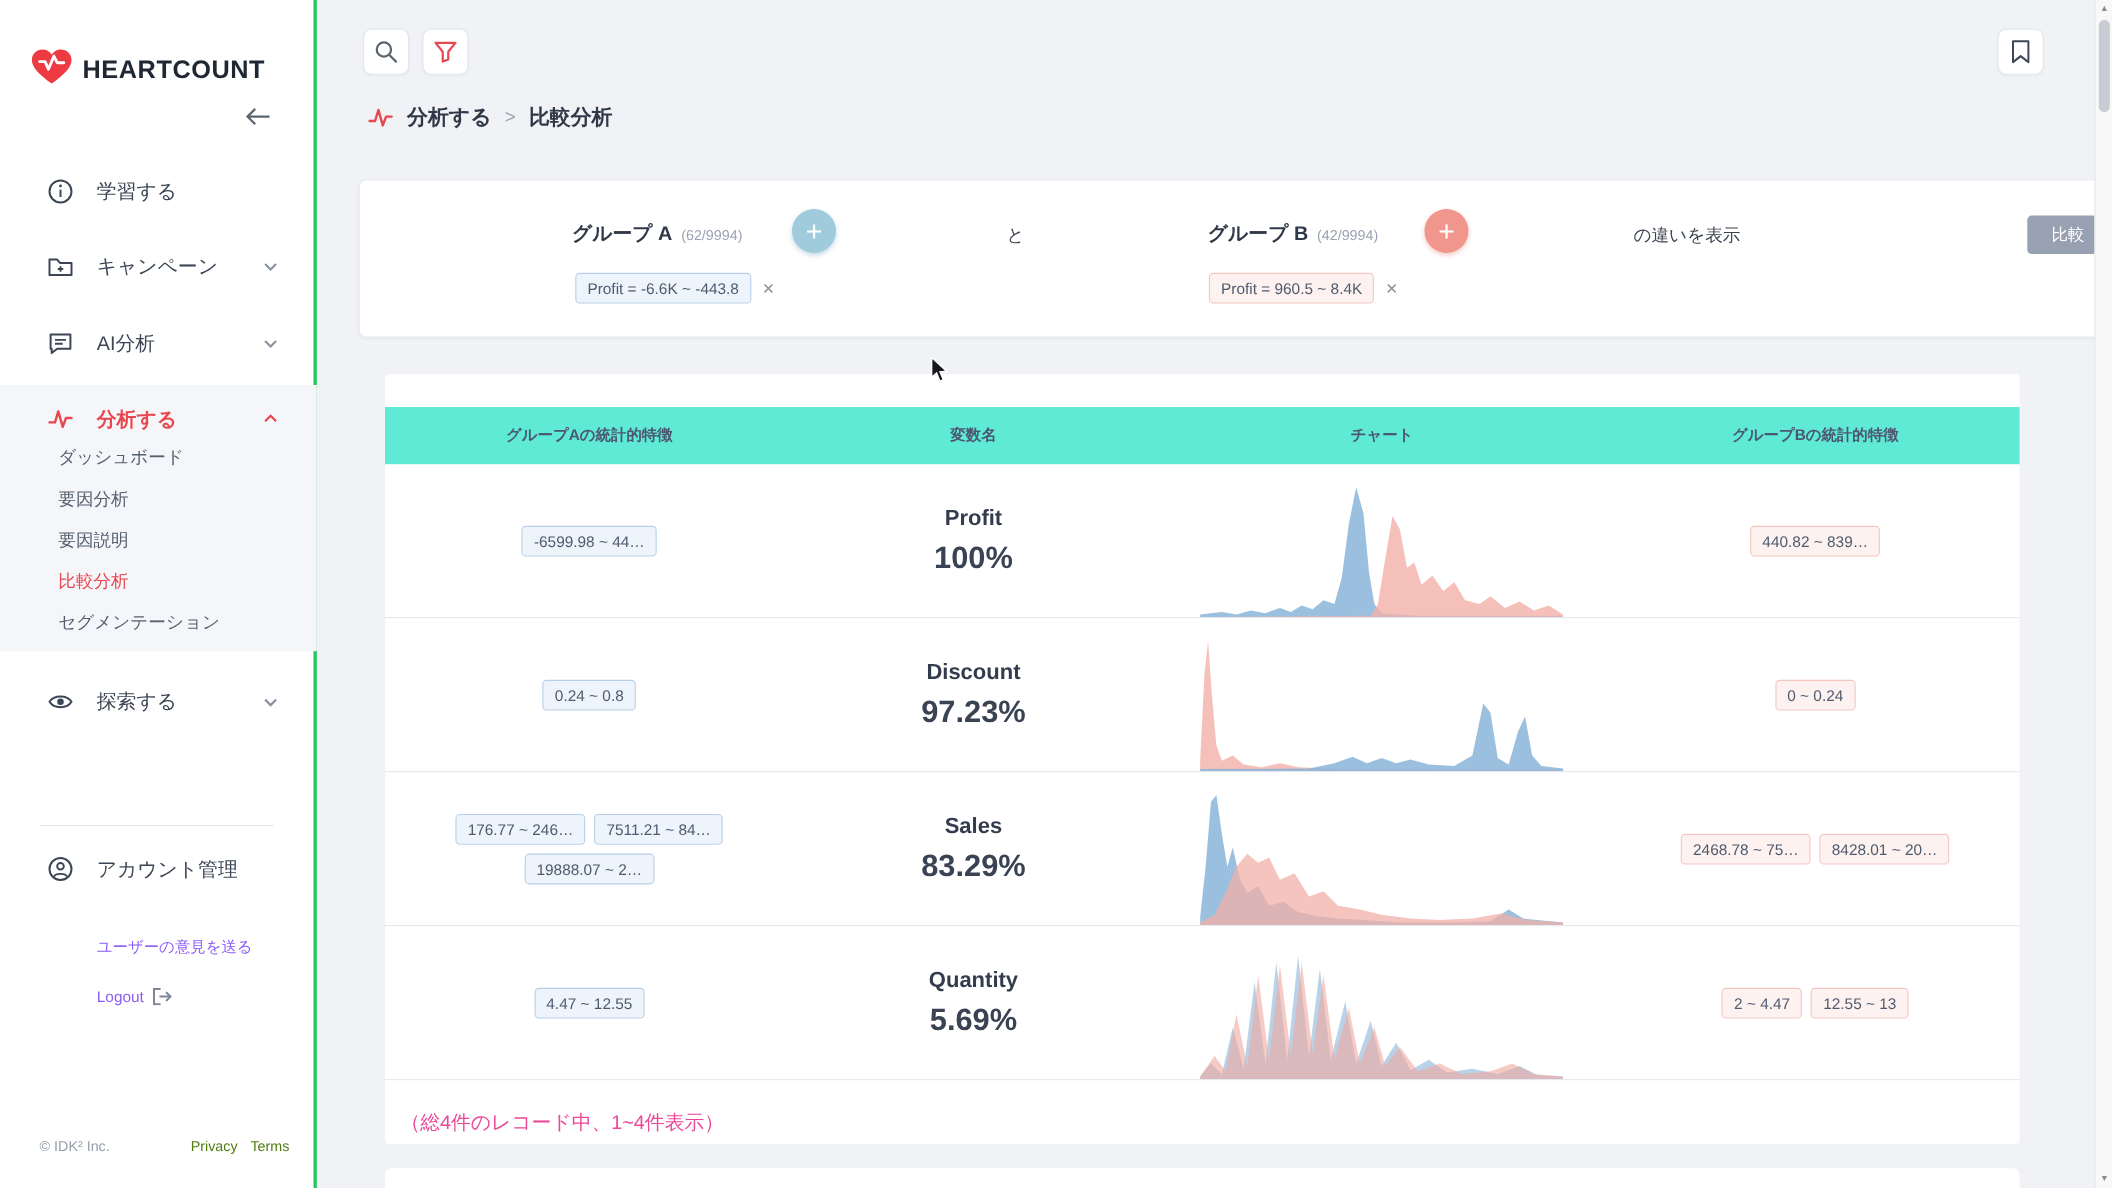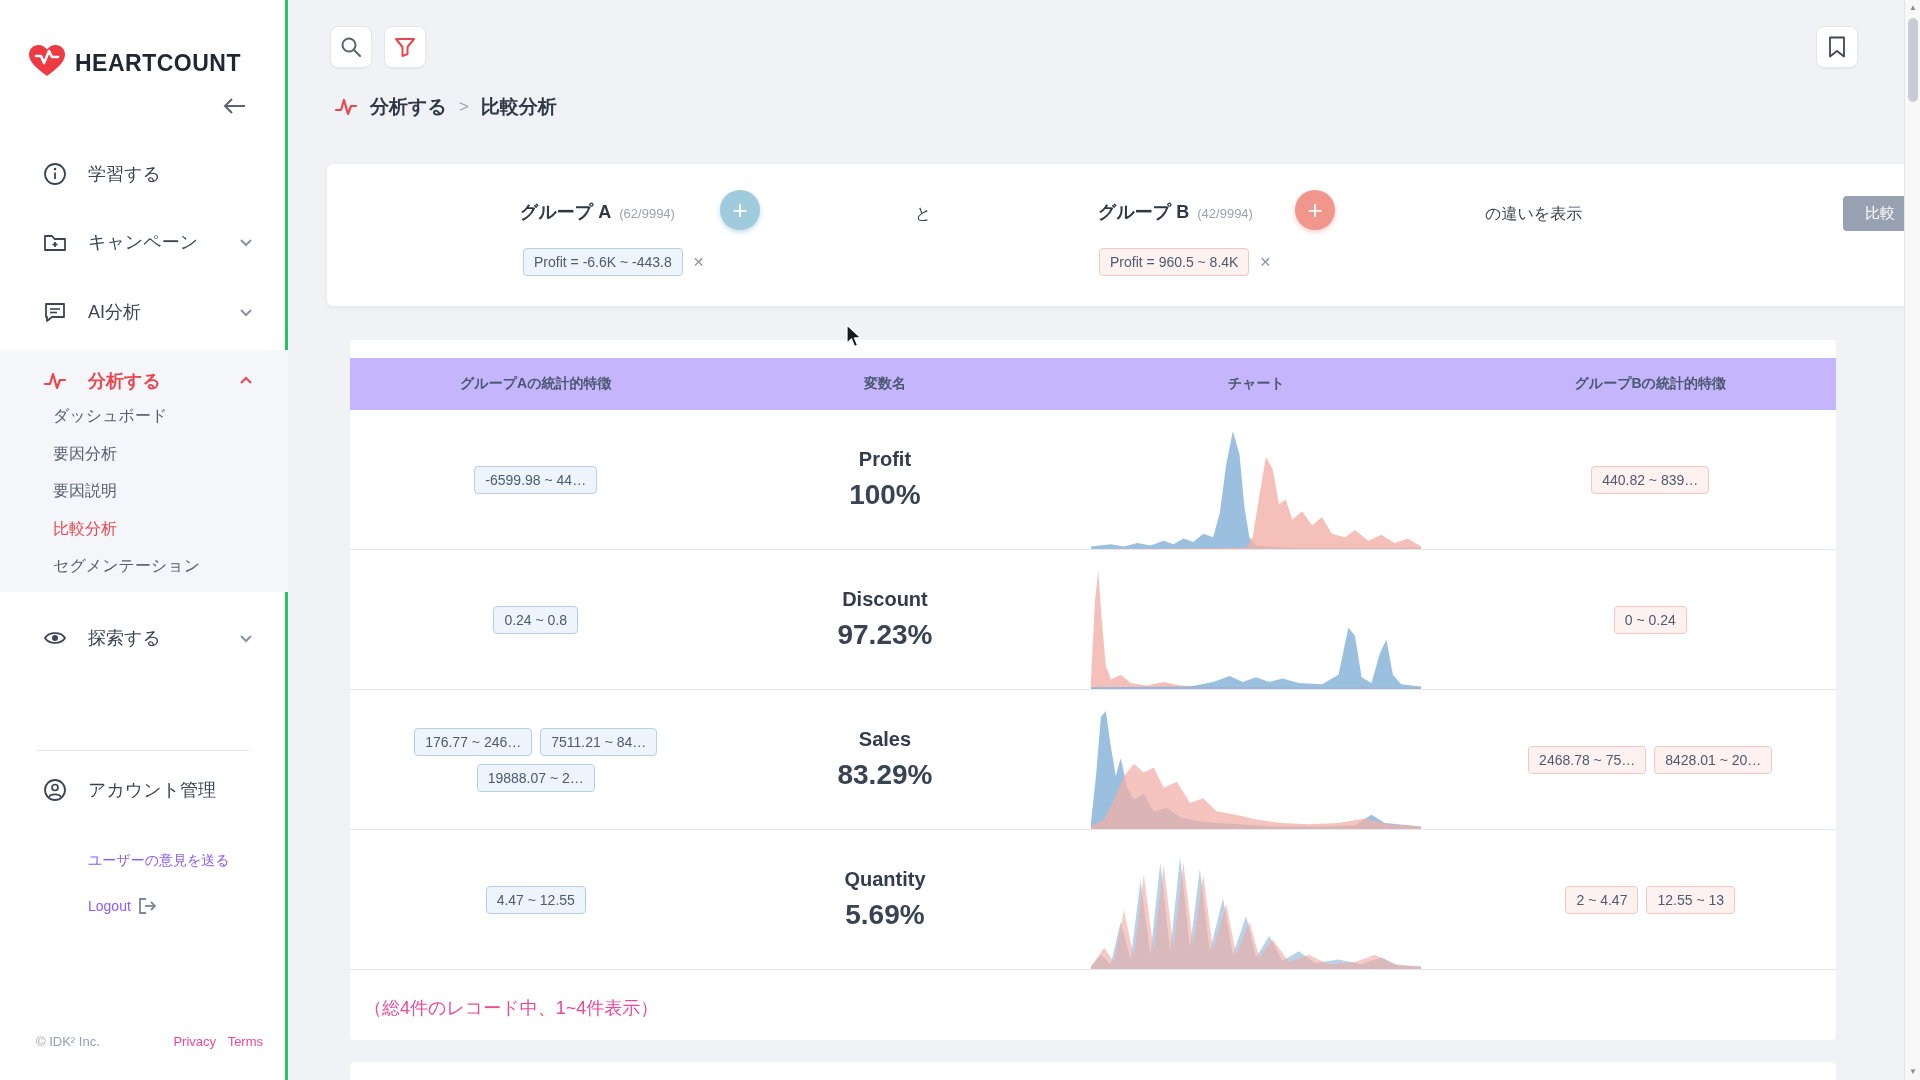--- a/index.html
+++ b/index.html
@@ -21,21 +21,21 @@
   .nav-item .nlabel { position:absolute; left:88px; font-size:18px; color:#3b4554; }
   .nav-item .chev { position:absolute; right:34px; width:16px; height:16px; }
   .active-block { position:absolute; left:0; top:350px; width:288px; height:242px; background:#f5f6f9; }
   .nav-item.active .nlabel { color:#e8474e; font-weight:700; }
   .subitem { position:absolute; left:0; width:288px; height:36px; display:flex; align-items:center; cursor:pointer; }
   .subitem span { position:absolute; left:53px; font-size:16px; color:#555f6e; }
   .subitem.current span { color:#e8474e; }
   .side-divider { position:absolute; left:36px; right:36px; top:750px; border-top:1px solid #e3e6ea; }
   .side-link { position:absolute; font-size:14px; color:#8b5cf6; cursor:pointer; }
   .side-footer { position:absolute; top:1034px; left:36px; font-size:13px; color:#97a0ad; }
-  .side-footer a { color:#ec4899; text-decoration:none; margin-left:8px; cursor:pointer; }
+  .side-footer a { color:#4d7c0f; text-decoration:none; margin-left:8px; cursor:pointer; }
 
   
   .main { position:absolute; left:288px; top:0; width:1616px; height:1080px; }
   .icon-btn { position:absolute; width:42px; height:42px; background:#fff;
     border:1px solid #e3e7ed; border-radius:8px; display:flex; align-items:center;
     justify-content:center; cursor:pointer; box-shadow:0 1px 2px rgba(30,40,60,.04); }
   .breadcrumb { position:absolute; left:46px; top:94px; display:flex; align-items:center; gap:12px; }
   .bc-section { font-size:19px; font-weight:700; color:#2f3847; }
   .bc-sep { font-size:17px; color:#9aa2b1; }
   .bc-page { font-size:19px; font-weight:700; color:#2f3847; }
@@ -57,21 +57,21 @@
   .chip { display:inline-flex; align-items:center; padding:5px 10px; border-radius:4px;
     font-size:14px; color:#4e5a6e; white-space:nowrap; }
   .chip.a { background:#edf4fb; border:1px solid #b9cfe8; }
   .chip.b { background:#fdf2f0; border:1px solid #f3c6c0; }
   .chip-close { font-size:14px; color:#8a93a3; cursor:pointer; padding:2px; }
 
   
   .table-panel { position:absolute; left:62px; top:340px; width:1486px; height:700px;
     background:#fff; border-radius:4px; }
   .thead, .trow { display:grid; grid-template-columns:25% 22% 28% 25%; }
-  .thead { margin-top:18px; background:#c4b5fd; height:52px; align-items:center; }
+  .thead { margin-top:30px; background:#5eead4; height:52px; align-items:center; }
   .thead div { text-align:center; font-size:14px; font-weight:700; color:#4c5770; }
   .trow { height:140px; border-bottom:1px solid #e4e8ee; position:relative; }
   .cell-chips { display:flex; flex-wrap:wrap; gap:8px; align-items:center;
     justify-content:center; align-content:center; max-width:300px; margin:0 auto; }
   .cell-var { display:flex; flex-direction:column; align-items:center; justify-content:center; gap:8px; }
   .var-name { font-size:20px; font-weight:600; color:#333c4e; }
   .var-pct { font-size:28px; font-weight:600; color:#3a4354; }
   .cell-chart { display:flex; align-items:flex-end; justify-content:center; }
   .density { width:330px; height:124px; display:block; }
   .footer-note { padding:26px 14px; font-size:18px; color:#ec4899; }

